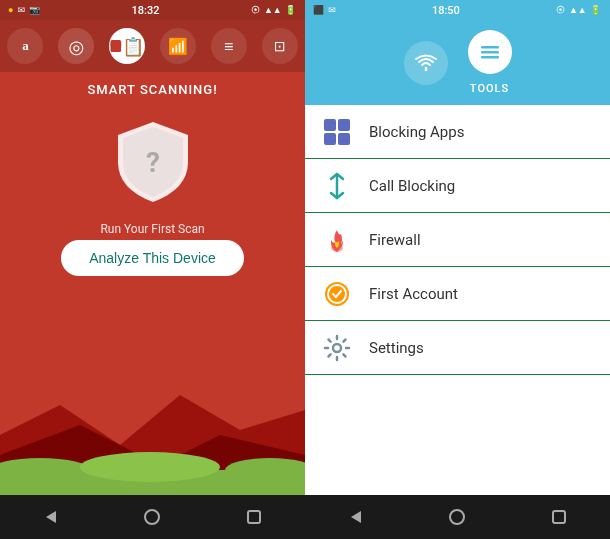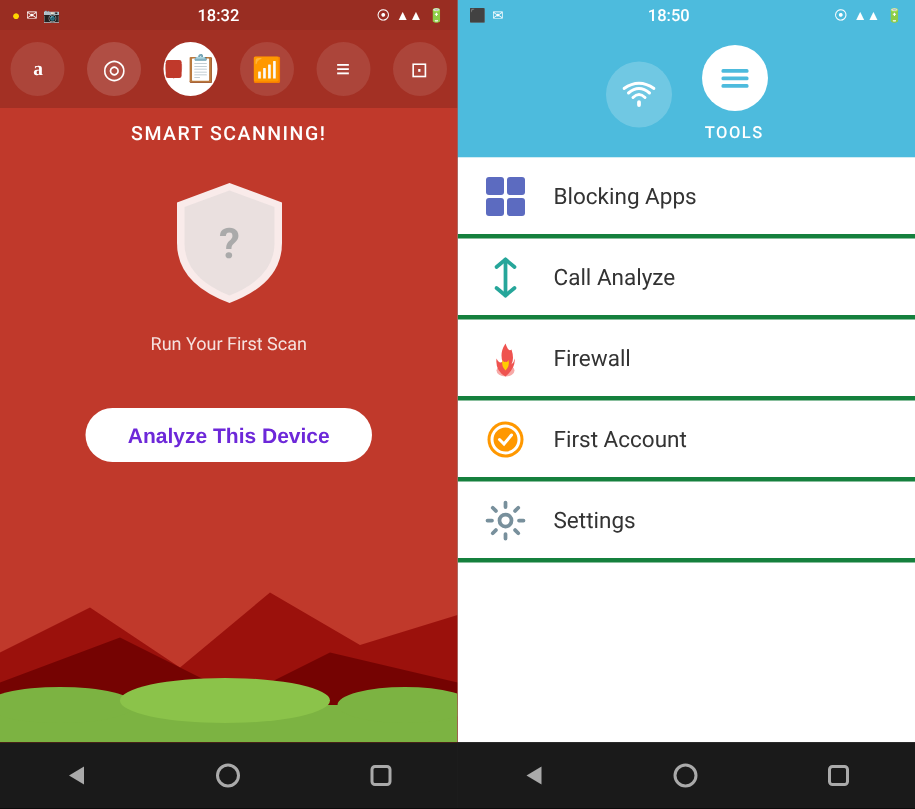--- a/index.html
+++ b/index.html
@@ -100,32 +100,32 @@
     }
 
     .shield-svg {
       width: 80px;
       height: 90px;
     }
 
     .run-scan-text {
       color: rgba(255,255,255,0.85);
       font-size: 12px;
-      margin-bottom: 36px;
+      margin-bottom: 4px;
     }
 
     .analyze-button {
       background: white;
-      color: #6d28d9;
+      color: #0f766e;
       border: none;
       border-radius: 25px;
       padding: 10px 28px;
       font-size: 14px;
       cursor: pointer;
-      font-weight: 700;
+      font-weight: 400;
     }
 
     .mountain-bg {
       position: absolute;
       bottom: 0;
       left: 0;
       right: 0;
       height: 120px;
     }
 
@@ -204,21 +204,21 @@
       display: flex;
       flex-direction: column;
       overflow: hidden;
     }
 
     .menu-item {
       display: flex;
       align-items: center;
       padding: 0 16px;
       height: 54px;
-      border-bottom: 3px solid #15803d;
+      border-bottom: 1px solid #15803d;
       gap: 16px;
       cursor: pointer;
     }
 
     .menu-item-icon {
       width: 32px;
       height: 32px;
       display: flex;
       align-items: center;
       justify-content: center;
@@ -385,21 +385,21 @@
       <div class="menu-item">
         <div class="menu-item-icon">
           <svg width="28" height="28" viewBox="0 0 28 28">
             <line x1="14" y1="2" x2="14" y2="26" stroke="#26a69a" stroke-width="2.5"></line>
             <line x1="8" y1="7" x2="14" y2="2" stroke="#26a69a" stroke-width="2.5" stroke-linecap="round"></line>
             <line x1="20" y1="7" x2="14" y2="2" stroke="#26a69a" stroke-width="2.5" stroke-linecap="round"></line>
             <line x1="8" y1="21" x2="14" y2="26" stroke="#26a69a" stroke-width="2.5" stroke-linecap="round"></line>
             <line x1="20" y1="21" x2="14" y2="26" stroke="#26a69a" stroke-width="2.5" stroke-linecap="round"></line>
           </svg>
         </div>
-        <span class="menu-item-label">Call Analyze</span>
+        <span class="menu-item-label">Call Blocking</span>
       </div>
 
 
       <div class="menu-item">
         <div class="menu-item-icon">
           <svg width="28" height="28" viewBox="0 0 28 28">
             <ellipse cx="14" cy="22" rx="6" ry="4" fill="#ef5350" opacity="0.5"></ellipse>
             <path d="M14 26 Q7 22 8 14 Q10 18 12 16 Q10 10 14 4 Q16 10 18 8 Q20 14 18 18 Q20 16 20 14 Q21 20 14 26Z" fill="#ef5350"></path>
             <path d="M14 22 Q11 19 12 15 Q13 17 14 16 Q15 17 16 15 Q17 19 14 22Z" fill="#ffcc02"></path>
           </svg>

